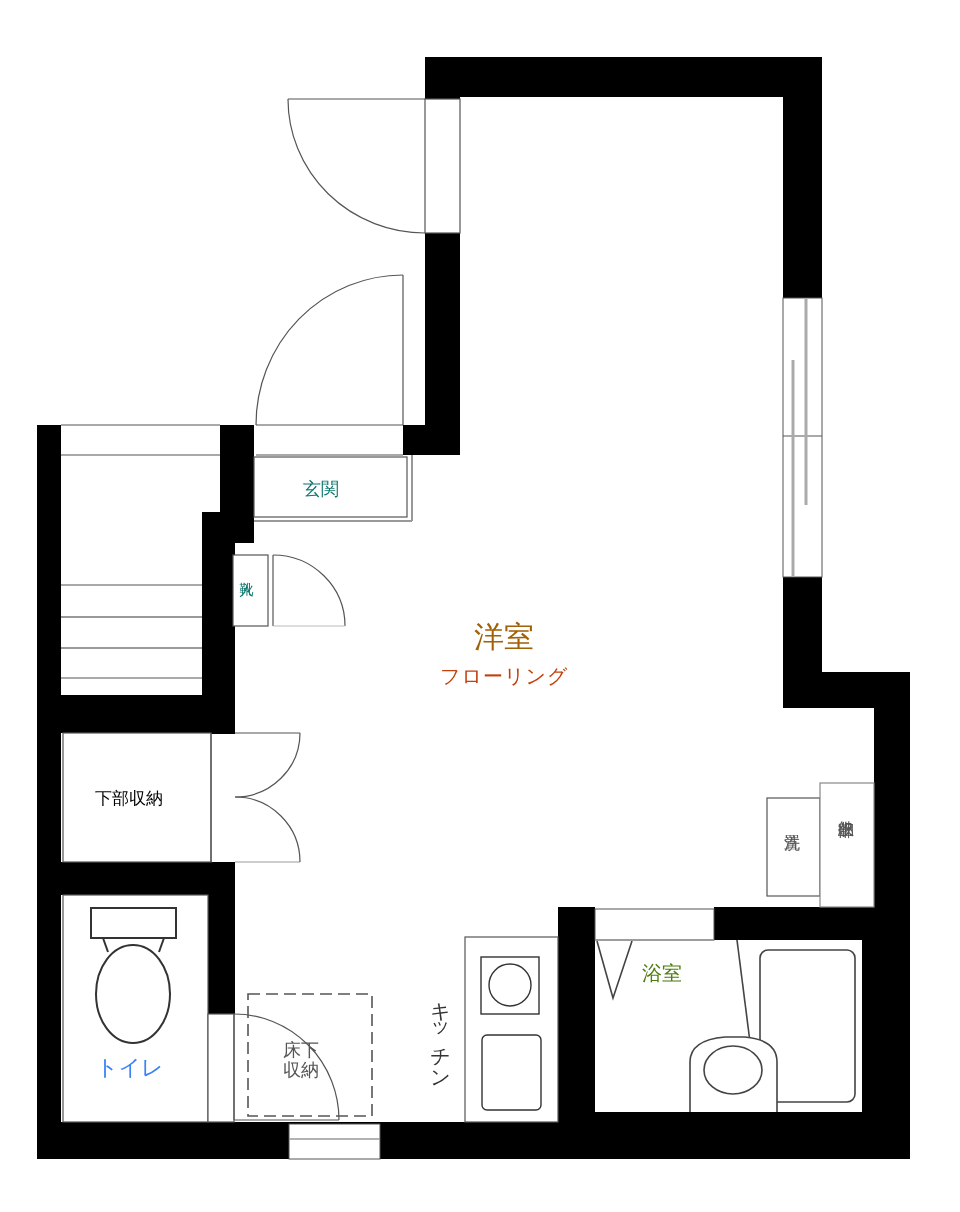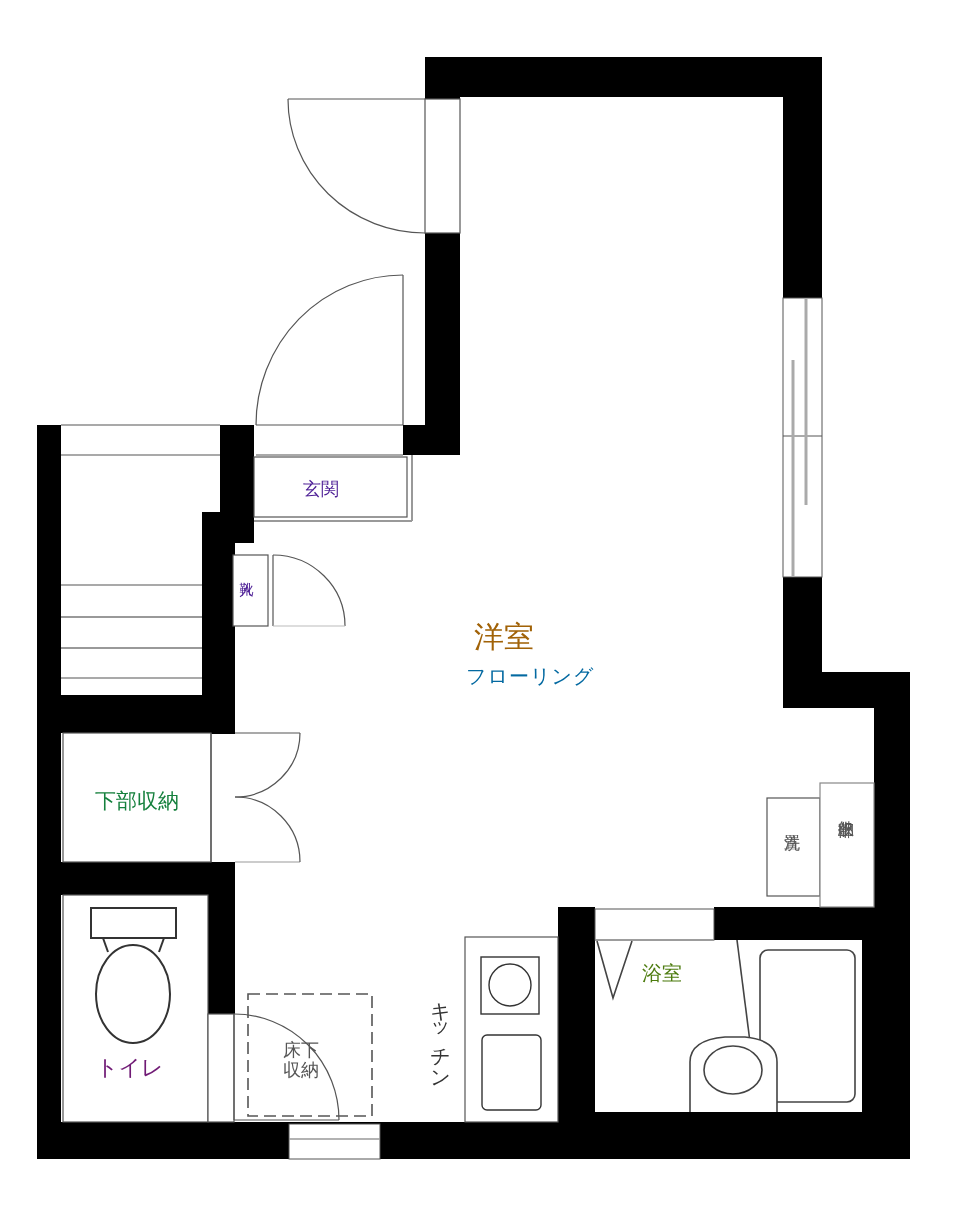--- a/index.html
+++ b/index.html
@@ -1,21 +1,21 @@
 <!DOCTYPE html>
 <html><head>
 <meta charset="utf-8">
 <style>
   html, body { margin: 0; padding: 0; background: #ffffff; }
   body { width: 960px; height: 1212px; position: relative; overflow: hidden; }
   #plan { position: absolute; left: 0; top: 0; width: 960px; height: 1212px; }
-  .lbl { position: absolute; font-family: "DejaVu Sans", sans-serif; color: #4c1d95; white-space: nowrap; }
+  .lbl { position: absolute; font-family: "DejaVu Sans", sans-serif; color: #0f766e; white-space: nowrap; }
   .lbl-sm { font-size: 17px; }
   .lbl-main { font-size: 30px; color: #a16207; }
-  .lbl-sub { font-size: 20px; color: #0369a1; letter-spacing: 1px; margin-left: 26px; }
+  .lbl-sub { font-size: 20px; color: #c2410c; letter-spacing: 1px; }
   .vert { writing-mode: vertical-rl; text-orientation: upright; letter-spacing: 0; line-height: 1; }
 </style>
 </head>
 <body>
 
 <svg id="plan" viewBox="0 0 960 1212" xmlns="http://www.w3.org/2000/svg">
 
   <g fill="#000">
 
     <rect x="425" y="57" width="397" height="40"></rect>
@@ -146,23 +146,23 @@
   </g>
 </svg>
 
 <div class="lbl lbl-main" style="left:474px; top:617px;">洋室</div>
 <div class="lbl lbl-sub" style="left:440px; top:663px;">フローリング</div>
 
 <div class="lbl lbl-sm" style="left:303px; top:477px; font-size:18px;">玄関</div>
 
 <div class="lbl lbl-sm vert" style="left:240px; top:571px; font-size:14px;">靴入</div>
 
-<div class="lbl lbl-sm" style="left:95px; top:787px; font-size:21px; color:#15803d;">下部収納</div>
+<div class="lbl lbl-sm" style="left:95px; top:787px; font-size:17px; color:#000000;">下部収納</div>
 
-<div class="lbl" style="left:96px; top:1053px; font-size:22px; color:#701a75;">トイレ</div>
+<div class="lbl" style="left:96px; top:1053px; font-size:22px; color:#3b82f6;">トイレ</div>
 
 <div class="lbl" style="left:283px; top:1040px; font-size:18px; color:#555; line-height:20px; ">
   <div>床下</div>
   <div>収納</div>
 </div>
 
 <div class="lbl vert" style="left:431px; top:988px; font-size:20px; color:#333;">キッチン</div>
 
 <div class="lbl" style="left:642px; top:960px; font-size:20px; color:#4d7c0f;">浴室</div>
 

